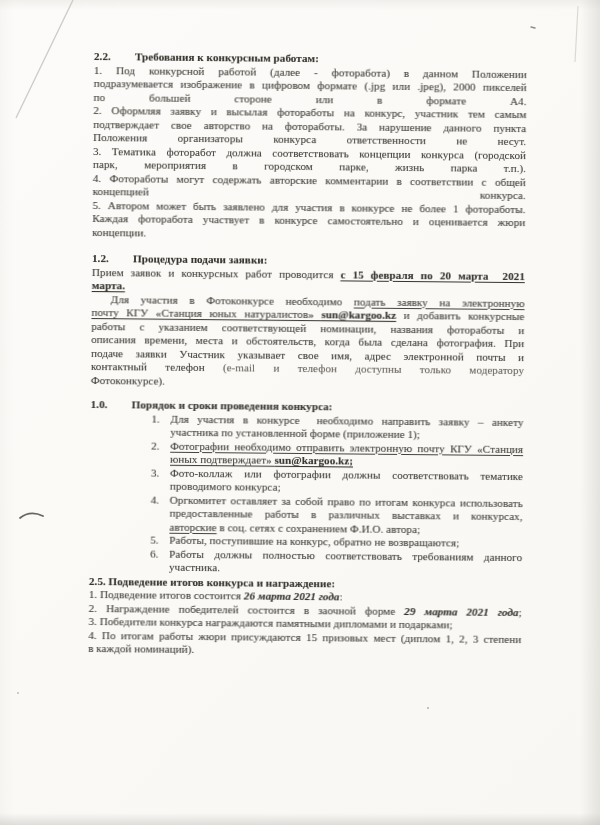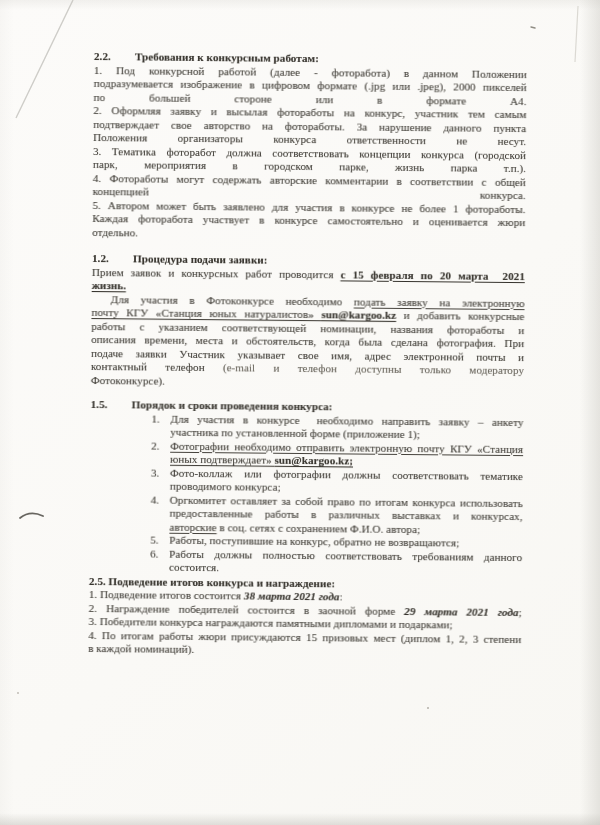--- a/index.html
+++ b/index.html
@@ -62,52 +62,52 @@
         <div class="line j"><span>по большей стороне или в формате А4.</span></div>
         <div class="line j"><span>2. Оформляя заявку и высылая фотоработы на конкурс, участник тем самым</span></div>
         <div class="line j"><span>подтверждает свое авторство на фотоработы. За нарушение данного пункта</span></div>
         <div class="line j"><span>Положения организаторы конкурса ответственности не несут.</span></div>
         <div class="line j"><span>3. Тематика фоторабот должна соответствовать концепции конкурса (городской</span></div>
         <div class="line j"><span>парк, мероприятия в городском парке, жизнь парка т.п.).</span></div>
         <div class="line j"><span>4. Фотоработы могут содержать авторские комментарии в соответствии с общей</span></div>
         <div class="line j"><span>концепцией конкурса.</span></div>
         <div class="line j"><span>5. Автором может быть заявлено для участия в конкурсе не более 1 фотоработы.</span></div>
         <div class="line j"><span>Каждая фоторабота участвует в конкурсе самостоятельно и оценивается жюри</span></div>
-        <div class="line"><span>отдельно.</span></div>
+        <div class="line"><span>концепции.</span></div>
       </section>
       <section style="margin-top: 13px;">
         <div class="line heading"><span class="mk b" style="width: 41px;">1.2.</span><span class="b">Процедура подачи заявки:</span></div>
         <div class="line j"><span>Прием заявок и конкурсных работ проводится </span><span class="b u">с 15 февраля по 20 марта&nbsp; 2021</span></div>
-        <div class="line"><span class="b u">жизнь.</span></div>
+        <div class="line"><span class="b u">марта.</span></div>
         <div class="line j" style="margin-left: 19px;"><span>Для участия в Фотоконкурсе необходимо </span><span class="u">подать заявку на электронную</span></div>
         <div class="line j"><span class="u">почту КГУ «Станция юных натуралистов» </span><span class="b u">sun@kargoo.kz</span><span> и добавить конкурсные</span></div>
         <div class="line j"><span>работы с указанием соответствующей номинации, названия фотоработы и</span></div>
         <div class="line j"><span>описания времени, места и обстоятельств, когда была сделана фотография. При</span></div>
         <div class="line j"><span>подаче заявки Участник указывает свое имя, адрес электронной почты и</span></div>
         <div class="line j"><span>контактный телефон </span><span class="f">(e-mail и телефон доступны только модератору</span></div>
         <div class="line"><span>Фотоконкурсе).</span></div>
       </section>
       <section style="margin-top: 11px;">
-        <div class="line heading"><span class="mk b" style="width: 41px;">1.5.</span><span class="b">Порядок и сроки проведения конкурса:</span></div>
+        <div class="line heading"><span class="mk b" style="width: 41px;">1.0.</span><span class="b">Порядок и сроки проведения конкурса:</span></div>
         <div class="line j" style="margin-left: 61px;"><span class="mk" style="width: 19px;">1.</span><span>Для участия в конкурсе&nbsp; необходимо направить заявку – анкету</span></div>
         <div class="line" style="margin-left: 80px;"><span>участника по установленной форме (приложение 1);</span></div>
         <div class="line j" style="margin-left: 61px;"><span class="mk" style="width: 19px;">2.</span><span class="u">Фотографии необходимо отправить электронную почту КГУ «Станция</span></div>
         <div class="line" style="margin-left: 80px;"><span class="u">юных подтверждает» </span><span class="b u">sun@kargoo.kz;</span></div>
         <div class="line j" style="margin-left: 61px;"><span class="mk" style="width: 19px;">3.</span><span>Фото-коллаж или фотографии должны соответствовать тематике</span></div>
         <div class="line" style="margin-left: 80px;"><span>проводимого конкурса;</span></div>
         <div class="line j" style="margin-left: 61px;"><span class="mk" style="width: 19px;">4.</span><span>Оргкомитет оставляет за собой право по итогам конкурса использовать</span></div>
         <div class="line j" style="margin-left: 80px;"><span>предоставленные работы в различных выставках и конкурсах,</span></div>
         <div class="line" style="margin-left: 80px;"><span class="u">авторские</span><span> в соц. сетях с сохранением Ф.И.О. автора;</span></div>
         <div class="line" style="margin-left: 61px;"><span class="mk" style="width: 19px;">5.</span><span>Работы, поступившие на конкурс, обратно не возвращаются;</span></div>
         <div class="line j" style="margin-left: 61px;"><span class="mk" style="width: 19px;">6.</span><span>Работы должны полностью соответствовать требованиям данного</span></div>
-        <div class="line" style="margin-left: 80px;"><span>состоится.</span></div>
+        <div class="line" style="margin-left: 80px;"><span>участника.</span></div>
       </section>
       <section style="margin-top: 1px;">
         <div class="line heading"><span class="b">2.5. Подведение итогов конкурса и награждение:</span></div>
-        <div class="line"><span>1. Подведение итогов состоится </span><span class="b i">38 марта 2021 года</span><span>:</span></div>
+        <div class="line"><span>1. Подведение итогов состоится </span><span class="b i">26 марта 2021 года</span><span>:</span></div>
         <div class="line j"><span>2. Награждение победителей состоится в заочной форме </span><span class="b i">29 марта 2021 года</span><span>;</span></div>
         <div class="line"><span>3. Победители конкурса награждаются памятными дипломами и подарками;</span></div>
         <div class="line j"><span>4. По итогам работы жюри присуждаются 15 призовых мест (диплом 1, 2, 3 степени</span></div>
         <div class="line"><span>в каждой номинаций).</span></div>
       </section>
     </div>
 
 </div>
 
 </body></html>

